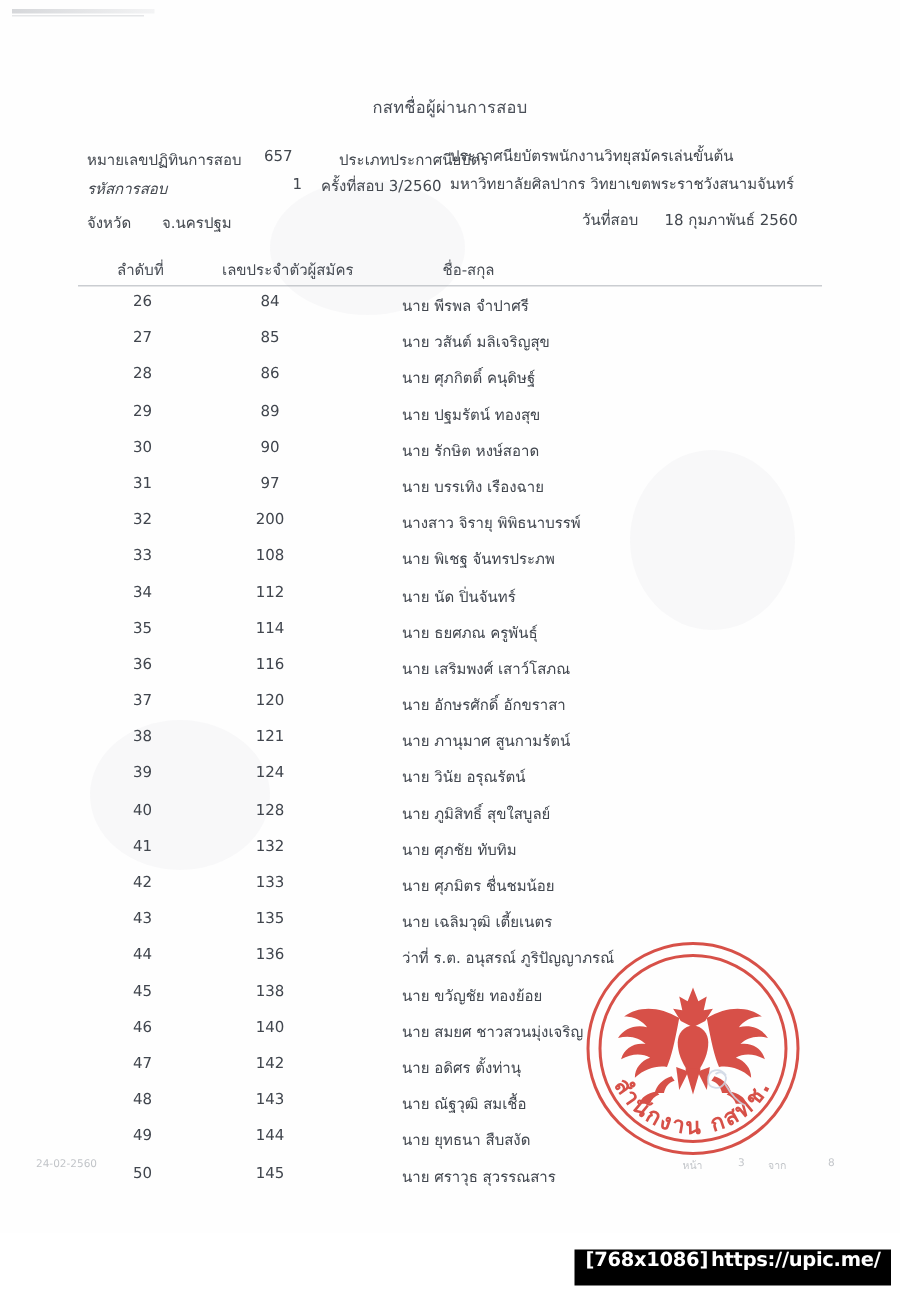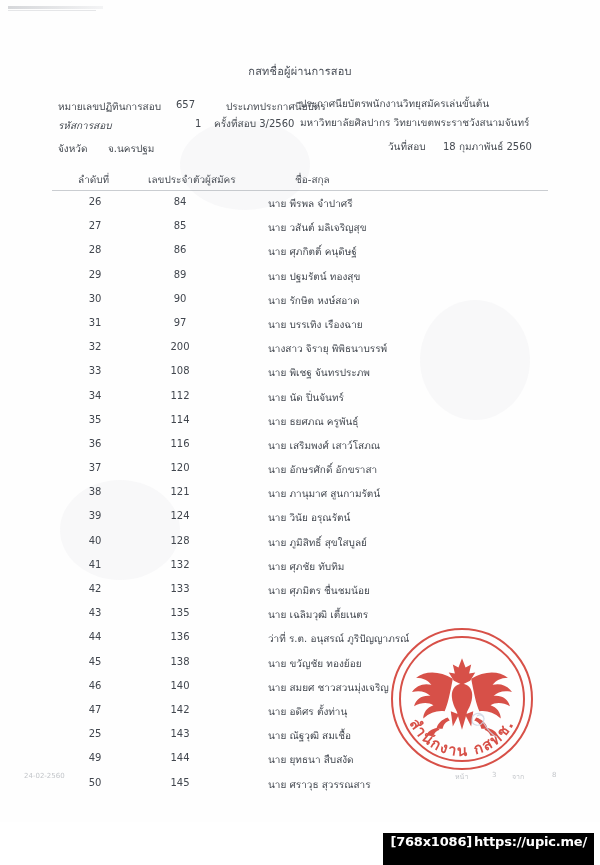--- a/index.html
+++ b/index.html
@@ -161,23 +161,23 @@
     position: absolute;
     left: 0; top: 822px;
     width: 600px; height: 43px;
     background: #ffffff;
   }
   .wm-box {
     position: absolute;
     right: 6px; top: 11px;
     height: 24px;
     background: #000000;
-    padding: 16px 7px;
+    padding: 0 7px;
     display: flex;
-    align-items: flex-end;
+    align-items: flex-start;
     gap: 2px;
   }
   .wm-text {
     color: #ffffff;
     font-family: "DejaVu Sans", "Liberation Sans", sans-serif;
     font-size: 13px;
     font-weight: 700;
     letter-spacing: -.2px;
     white-space: nowrap;
   }
@@ -329,21 +329,21 @@
         <div class="c-no">46</div>
         <div class="c-code">140</div>
         <div class="c-name">นาย สมยศ ชาวสวนมุ่งเจริญ</div>
       </div>
       <div class="row">
         <div class="c-no">47</div>
         <div class="c-code">142</div>
         <div class="c-name">นาย อดิศร ตั้งท่านุ</div>
       </div>
       <div class="row">
-        <div class="c-no">25</div>
+        <div class="c-no">48</div>
         <div class="c-code">143</div>
         <div class="c-name">นาย ณัฐวุฒิ สมเชื้อ</div>
       </div>
       <div class="row">
         <div class="c-no">49</div>
         <div class="c-code">144</div>
         <div class="c-name">นาย ยุทธนา สืบสงัด</div>
       </div>
       <div class="row">
         <div class="c-no">50</div>

